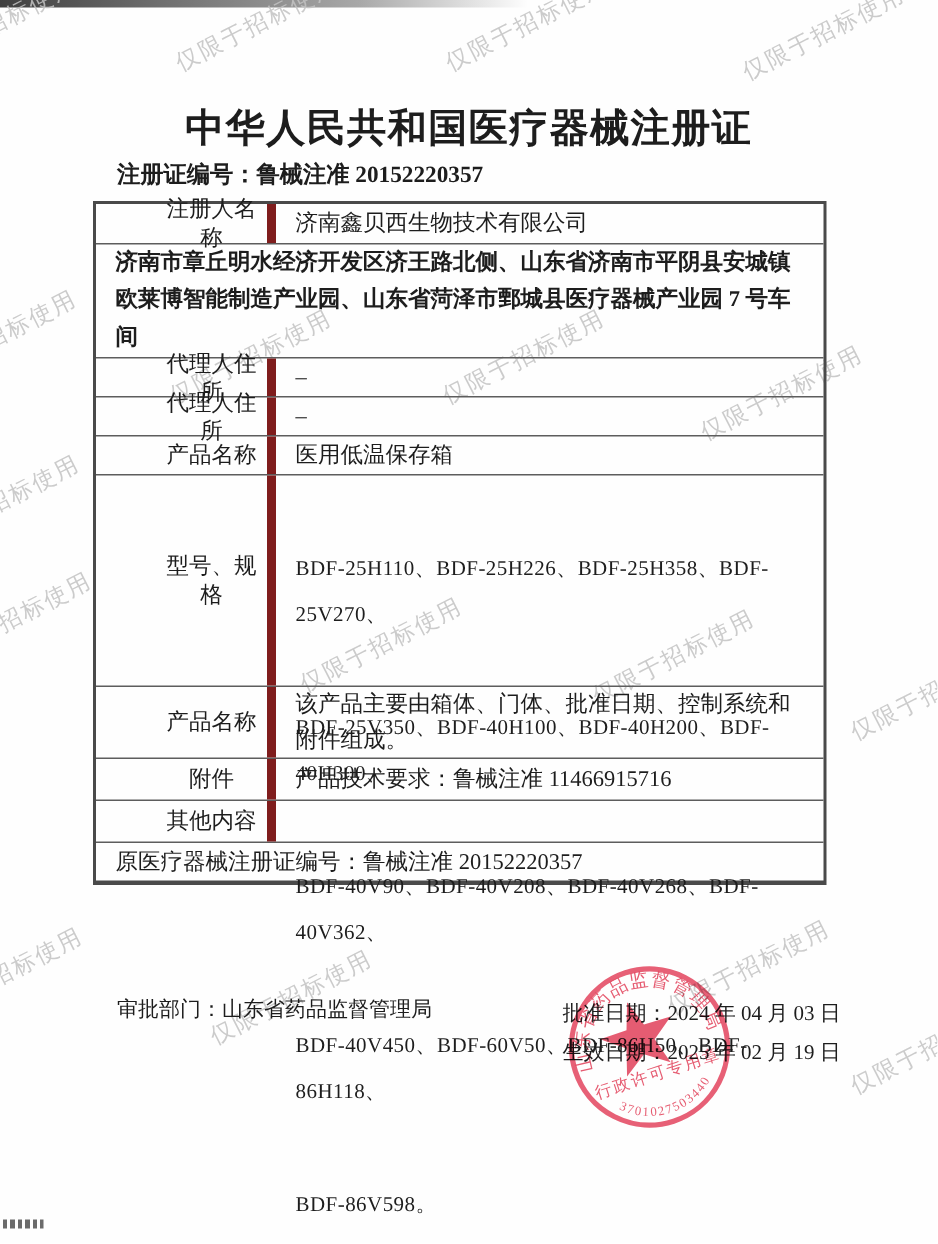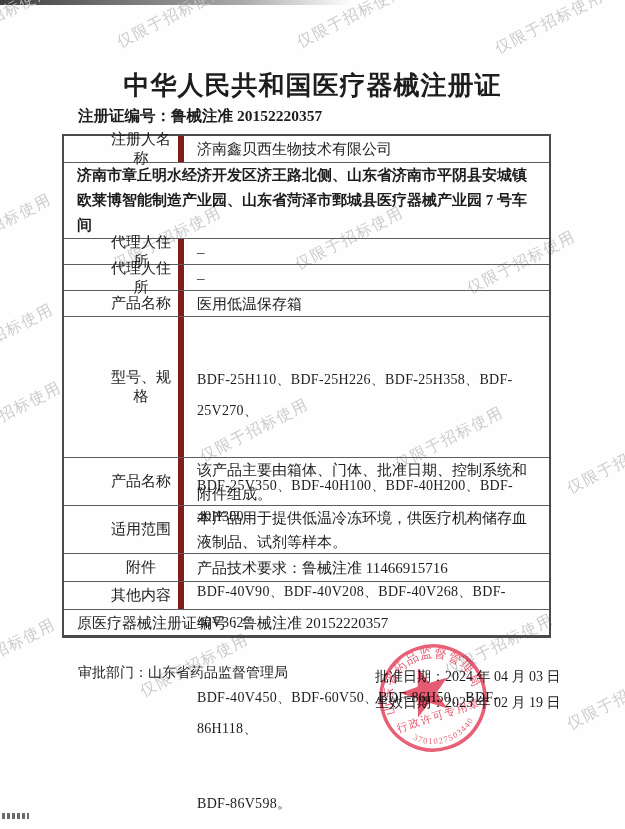--- a/index.html
+++ b/index.html
@@ -97,24 +97,20 @@
         <div class="model-line">BDF-25V350、BDF-40H100、BDF-40H200、BDF-40H300、</div>
         <div class="model-line">BDF-40V90、BDF-40V208、BDF-40V268、BDF-40V362、</div>
         <div class="model-line">BDF-40V450、BDF-60V50、BDF-86H50、BDF-86H118、</div>
         <div class="model-line">BDF-86V598。</div>
       </div>
     </div>
     <div class="tr" style="height:48px">
       <div class="th">产品名称</div>
       <div class="td">该产品主要由箱体、门体、批准日期、控制系统和附件组成。</div>
     </div>
-    <div class="tr" style="height:48px">
-      <div class="th">适用范围</div>
-      <div class="td">本产品用于提供低温冷冻环境，供医疗机构储存血液制品、试剂等样本。</div>
-    </div>
     <div class="tr" style="height:28px">
       <div class="th">附件</div>
       <div class="td">产品技术要求：鲁械注准 11466915716</div>
     </div>
     <div class="tr" style="height:28px">
       <div class="th">其他内容</div>
       <div class="td"></div>
     </div>
     <div class="tr" style="height:26px">
       <div class="td">原医疗器械注册证编号：鲁械注准 20152220357</div>

